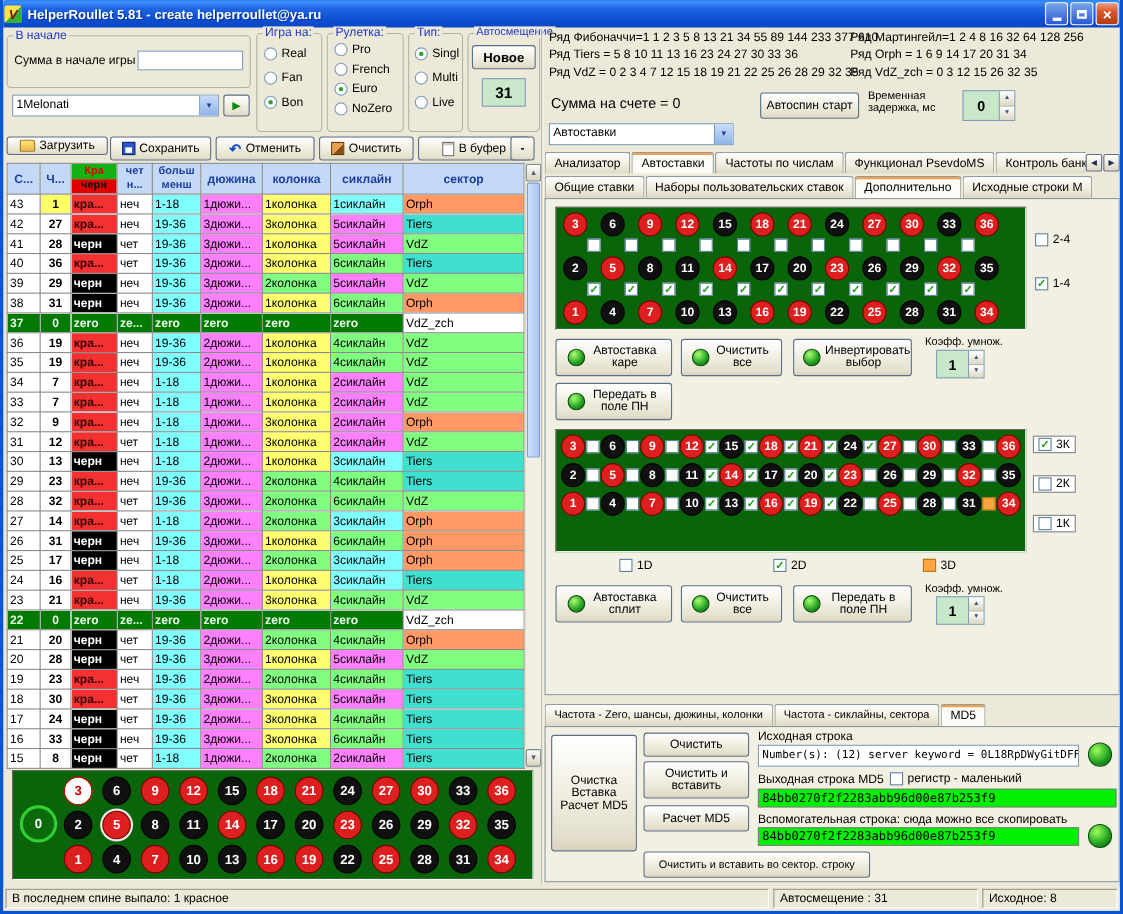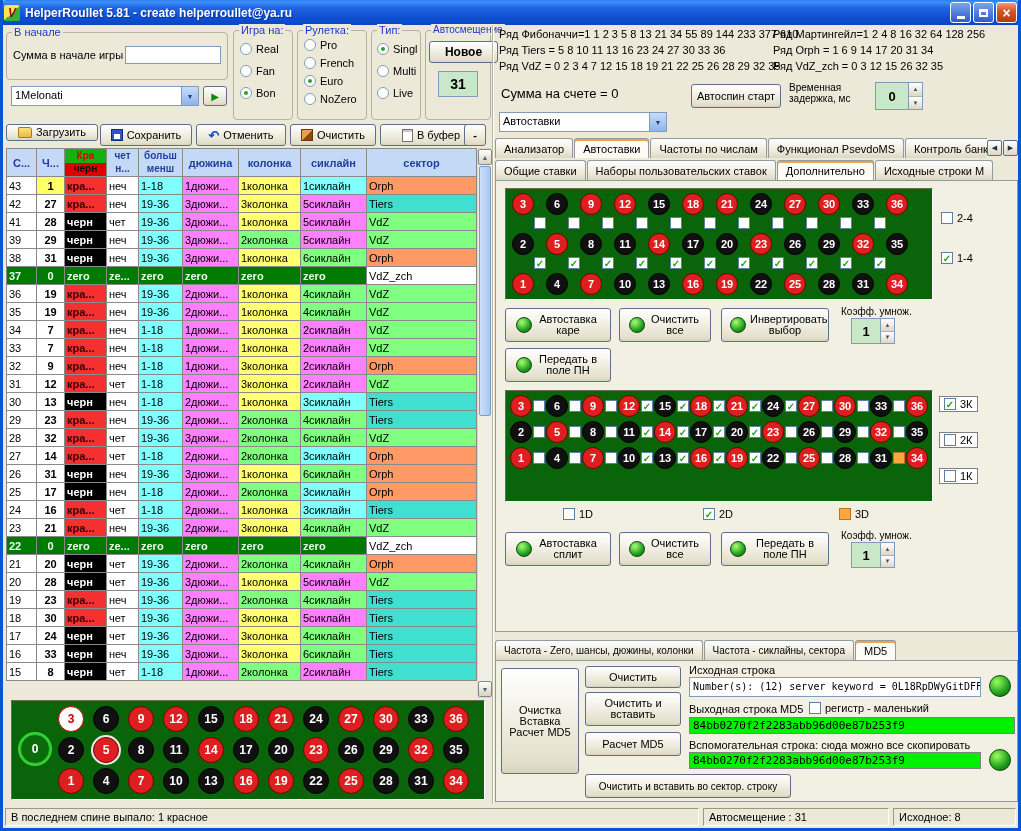--- a/index.html
+++ b/index.html
@@ -183,21 +183,21 @@
         <span>Multi</span>
       </label>
     <label class="radio-row" style="left:5px;top:56px">
         <span class="radio"></span>
         <span>Live</span>
       </label>
   </div>
 
   <div class="groupbox" style="left:422px;top:30px;width:66px;height:90px">
     <span class="gb-title" style="font-size:10px">Автосмещение</span>
-    <div class="xp-btn" style="left:3px;top:10px;width:69px;height:22px;font-weight:bold;font-size:12px;position:absolute">Новое</div>
+    <div class="xp-btn" style="left:3px;top:10px;width:58px;height:22px;font-weight:bold;font-size:12px;position:absolute">Новое</div>
     <div class="green-box" style="left:12px;top:40px;width:40px;height:26px;font-size:14px;position:absolute">31</div>
   </div>
 
   <div class="xp-btn" style="left:3px;top:124px;width:92px;height:17px">
       <span class="icon ic-folder"></span>
       <span>Загрузить</span>
     </div>
   <div class="xp-btn" style="left:97px;top:124px;width:92px;height:22px">
       <span class="icon ic-disk"></span>
       <span>Сохранить</span>
@@ -284,20 +284,31 @@
           <td class="c-num">28</td>
           <td class="c-black">черн</td>
           <td class="c-plain">чет</td>
           <td class="c-range">19-36</td>
           <td class="c-dozen">3дюжи...</td>
           <td class="c-col13">1колонка</td>
           <td class="c-six-b">5сиклайн</td>
           <td class="c-sec-VdZ">VdZ</td>
         </tr>
         <tr>
+          <td class="c-spin">40</td>
+          <td class="c-num">36</td>
+          <td class="c-red">кра...</td>
+          <td class="c-plain">чет</td>
+          <td class="c-range">19-36</td>
+          <td class="c-dozen">3дюжи...</td>
+          <td class="c-col13">3колонка</td>
+          <td class="c-six-c">6сиклайн</td>
+          <td class="c-sec-Tiers">Tiers</td>
+        </tr>
+        <tr>
           <td class="c-spin">39</td>
           <td class="c-num">29</td>
           <td class="c-black">черн</td>
           <td class="c-plain">неч</td>
           <td class="c-range">19-36</td>
           <td class="c-dozen">3дюжи...</td>
           <td class="c-col2">2колонка</td>
           <td class="c-six-b">5сиклайн</td>
           <td class="c-sec-VdZ">VdZ</td>
         </tr>

